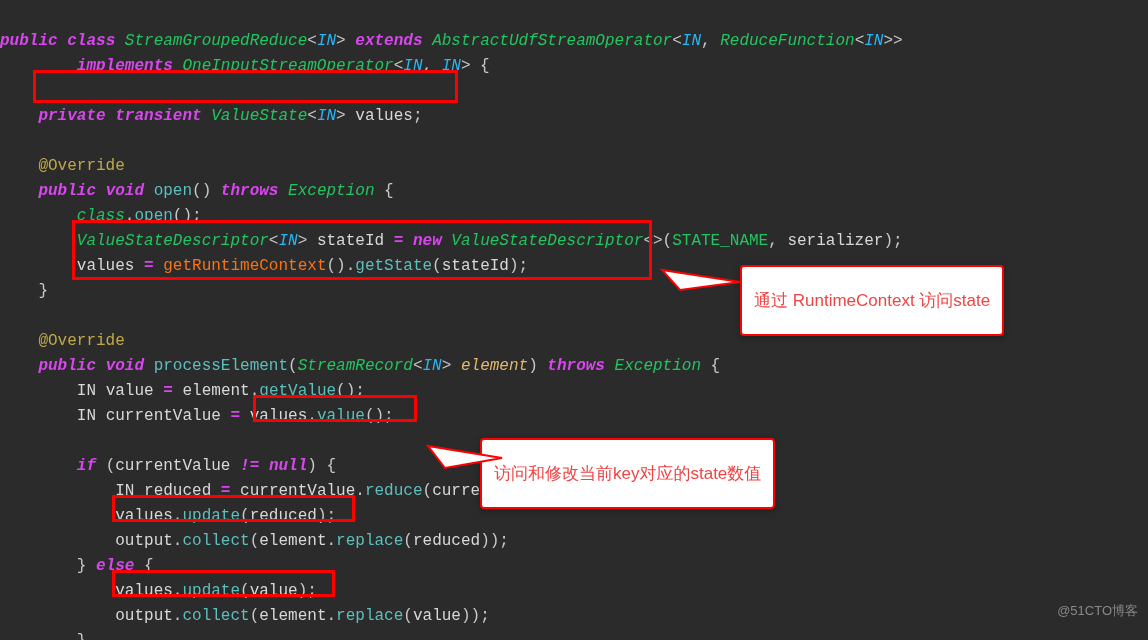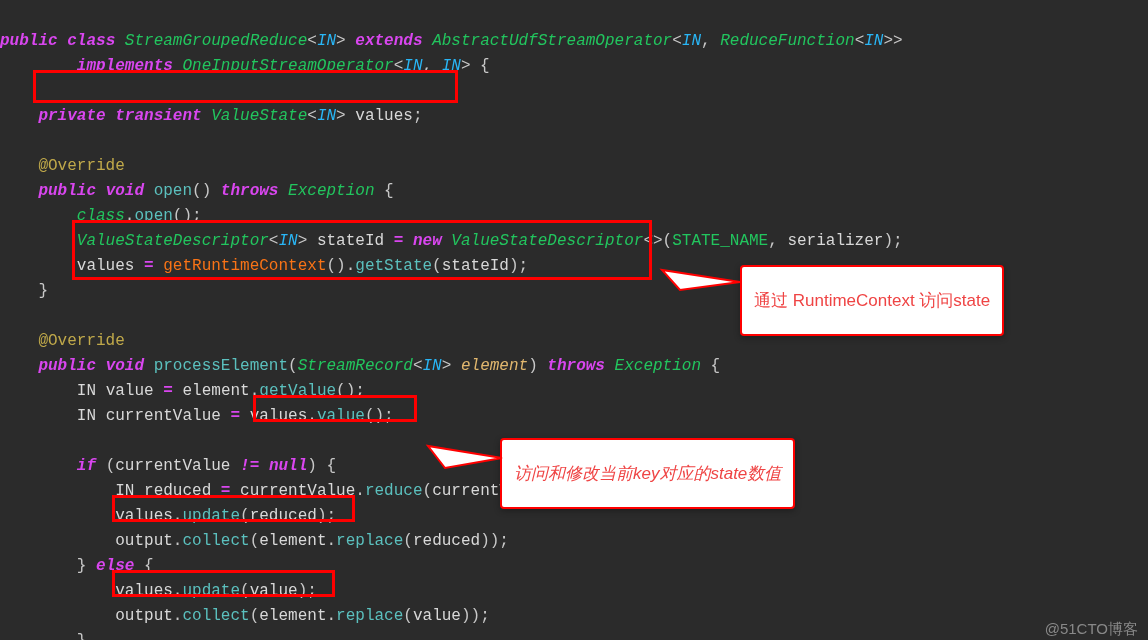--- a/index.html
+++ b/index.html
@@ -48,24 +48,24 @@
     padding: 22px 12px;
     color: #ef4444;
     font-family: "Microsoft YaHei","SimSun",sans-serif;
     font-style: normal;
     font-size: 17px;
     box-shadow: 0 2px 6px rgba(0,0,0,0.3);
   }
   .watermark {
     position:absolute;
     right:10px;
-    bottom:1px;
+    bottom:20px;
     color:#888;
     font-style:normal;
-    font-size:15px;
+    font-size:13px;
     font-family: sans-serif;
   }
 
   svg.tail { position:absolute; overflow:visible; }
 </style>
 </head>
 <body>
 
 <div class="code">
 <span class="kw-red">public</span> <span class="kw-red">class</span> <span class="kw-teal">StreamGroupedReduce</span><span class="punct">&lt;</span><span class="type-cyan">IN</span><span class="punct">&gt;</span> <span class="kw-red">extends</span> <span class="kw-teal">AbstractUdfStreamOperator</span><span class="punct">&lt;</span><span class="type-cyan">IN</span><span class="punct">, </span><span class="kw-teal">ReduceFunction</span><span class="punct">&lt;</span><span class="type-cyan">IN</span><span class="punct">&gt;&gt;</span>
@@ -102,20 +102,20 @@
 <div class="redbox" style="left:112px; top:495px; width:243px; height:27px;"></div>
 <div class="redbox" style="left:112px; top:570px; width:223px; height:27px;"></div>
 
 <div class="callout" style="left:740px; top:265px;">
   <span>通过 RuntimeContext 访问state</span>
 </div>
 <svg class="tail" style="left:652px;top:260px;" width="90" height="40">
   <path d="M88 22 L10 10 L28 30 Z" fill="#fff" stroke="#ff0000" stroke-width="2"></path>
 </svg>
 
-<div class="callout" style="left:500px; top:438px;font-style:italic;">
+<div class="callout" style="left:480px; top:438px;">
   <span>访问和修改当前key对应的state数值</span>
 </div>
 <svg class="tail" style="left:420px;top:440px;" width="85" height="40">
   <path d="M82 18 L8 6 L25 28 Z" fill="#fff" stroke="#ff0000" stroke-width="2"></path>
 </svg>
 
 <div class="watermark">@51CTO博客</div>
 
 </body></html>

